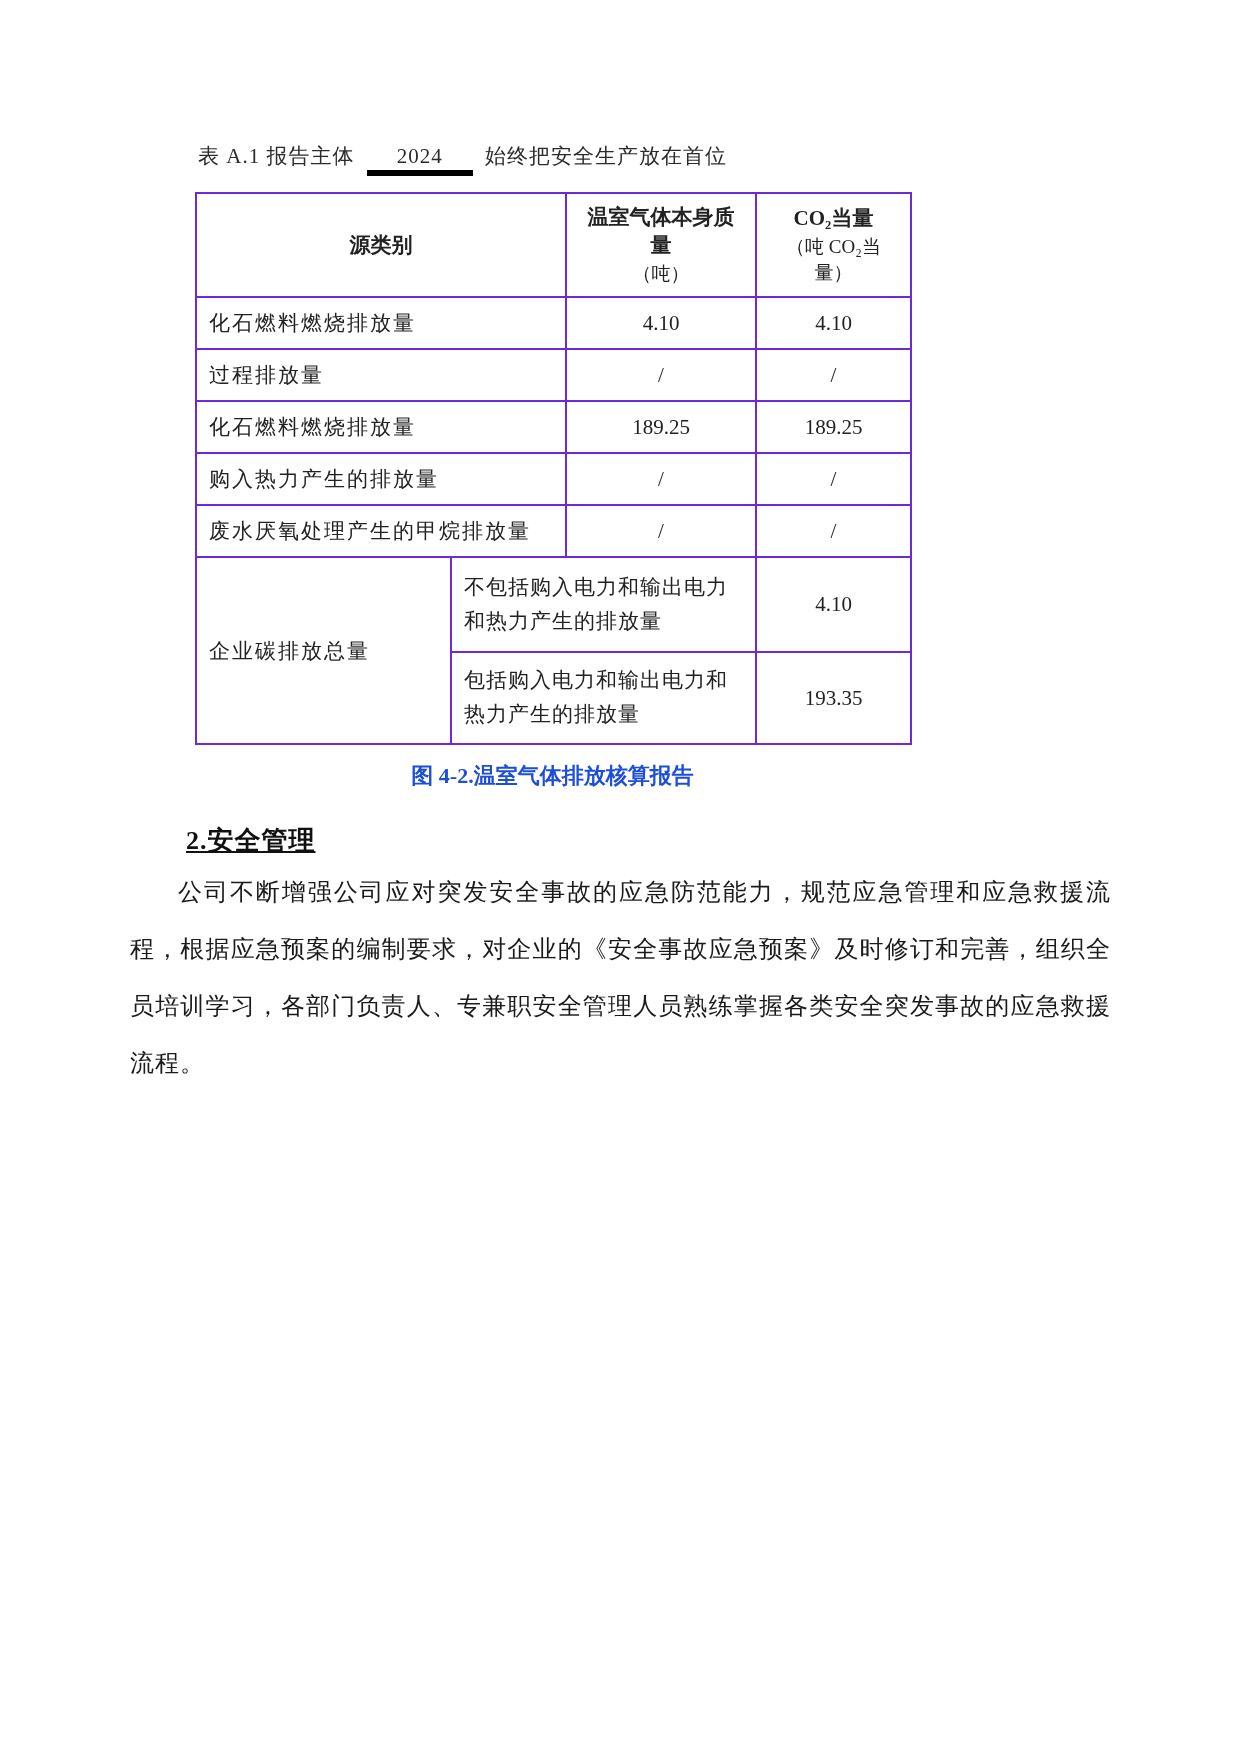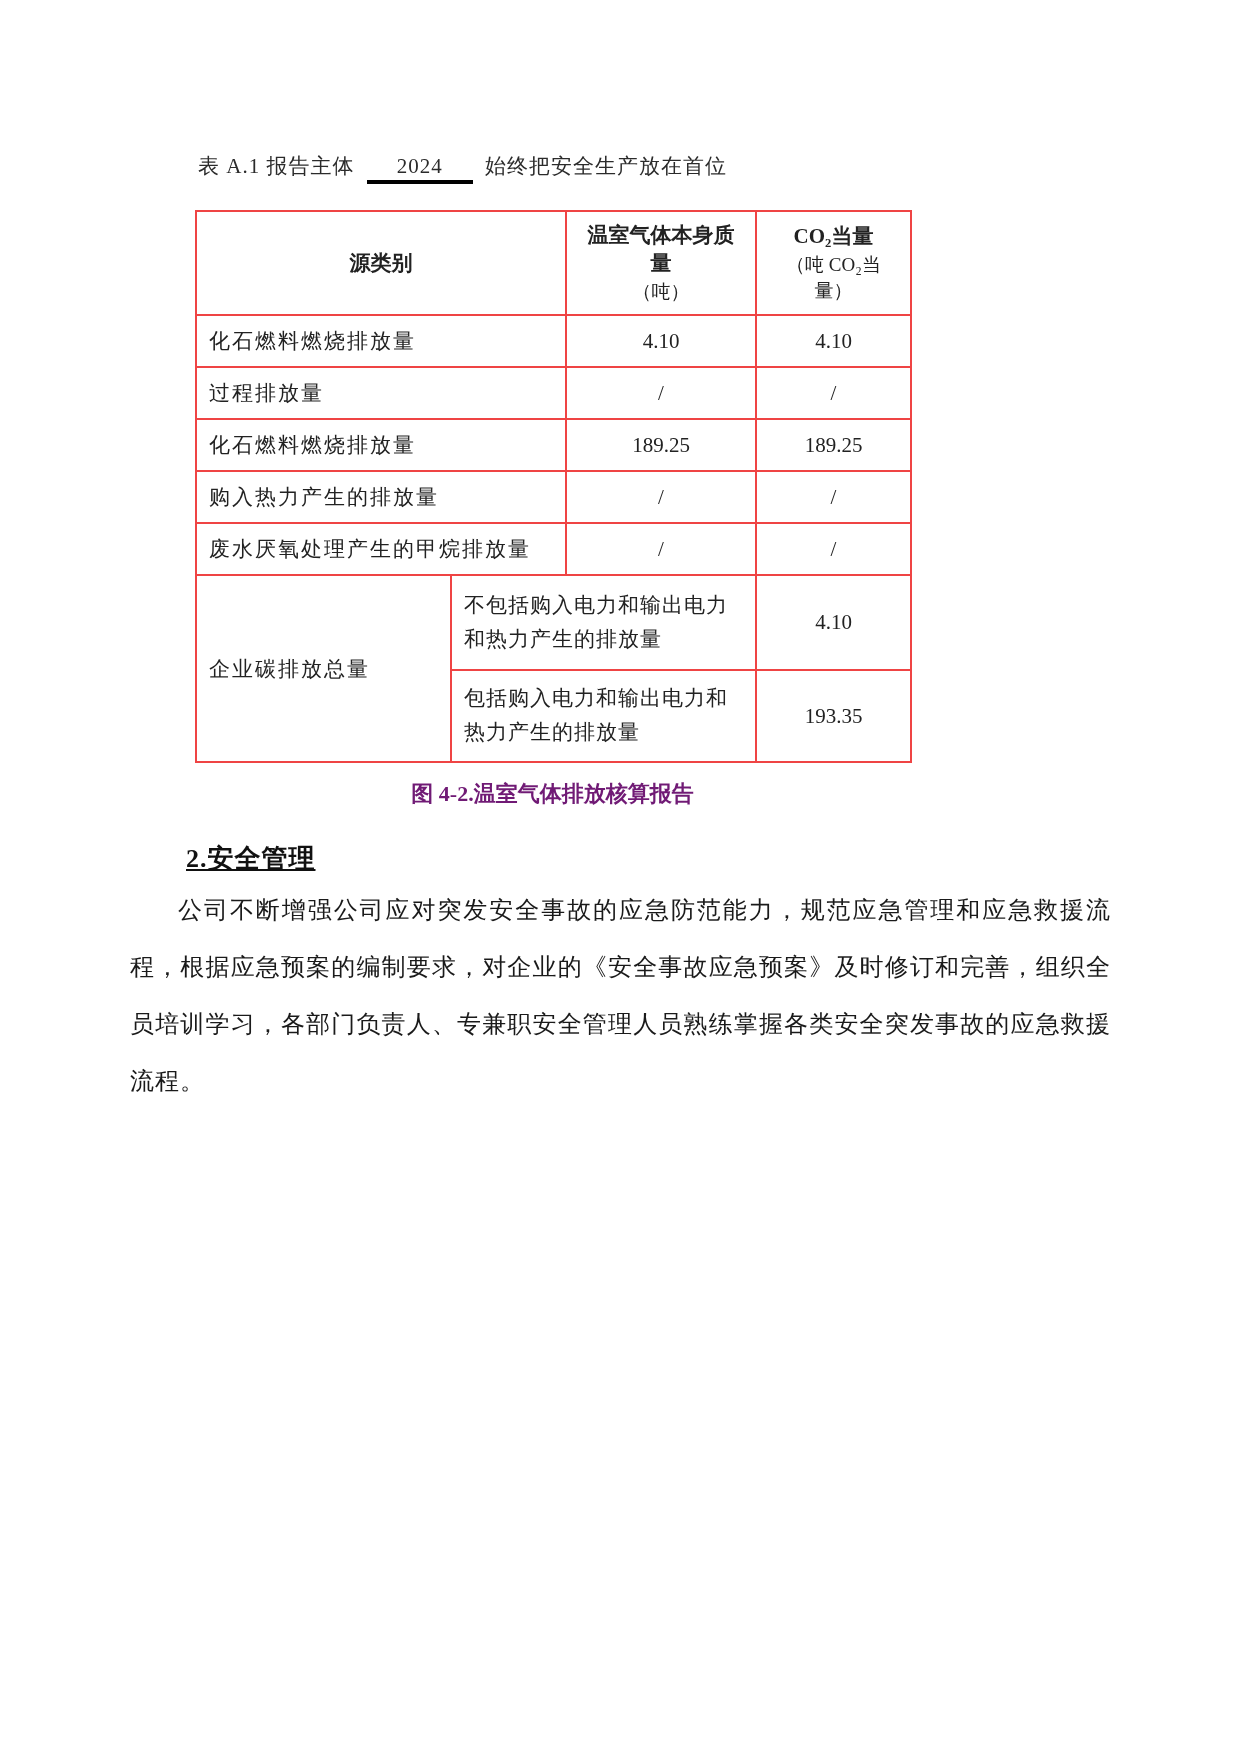--- a/index.html
+++ b/index.html
@@ -23,35 +23,35 @@
   
   .table-title {
     margin-left: 68px;
     font-size: 21px;
     letter-spacing: 1px;
     color: #2b2b2b;
     white-space: nowrap;
   }
   .table-title .year-blank {
     display: inline-block;
-    border-bottom: 4px solid #000000;
+    border-bottom: 6px solid #000000;
     padding: 0 30px 1px 30px;
-    margin: 14px 6px;
+    margin: 4px 6px;
     text-align: center;
   }
 
   
   table.emissions {
     border-collapse: collapse;
     margin: 12px 0 0 65px;
     width: 715px;
     table-layout: fixed;
   }
   table.emissions td {
-    border: 2px solid #ef4444;
+    border: 2px solid #6d28d9;
     font-size: 21px;
     padding: 8px 12px;
     vertical-align: middle;
     color: #222;
   }
   tr.header-row td { height: 104px; text-align: center; }
   .hdr-main { font-weight: bold; font-size: 21px; }
   .hdr-unit { font-weight: normal; font-size: 19px; margin-top: 2px; }
   tr.data-row td { height: 52px; }
   td.c-label { text-align: left; letter-spacing: 2px; }
@@ -60,21 +60,21 @@
   tr.total-row-2 td { height: 92px; }
   td.c-desc { text-align: left; line-height: 1.6; letter-spacing: 1px; }
 
   
   .figure-caption {
     width: 715px;
     margin: 16px 0 0 65px;
     text-align: center;
     font-weight: bold;
     font-size: 22px;
-    color: #701a75;
+    color: #1d4ed8;
   }
 
   
   .section-heading {
     margin: 32px 0 6px 56px;
     font-size: 26px;
     font-weight: bold;
     color: #111;
     letter-spacing: 1px;
     text-decoration: underline;

